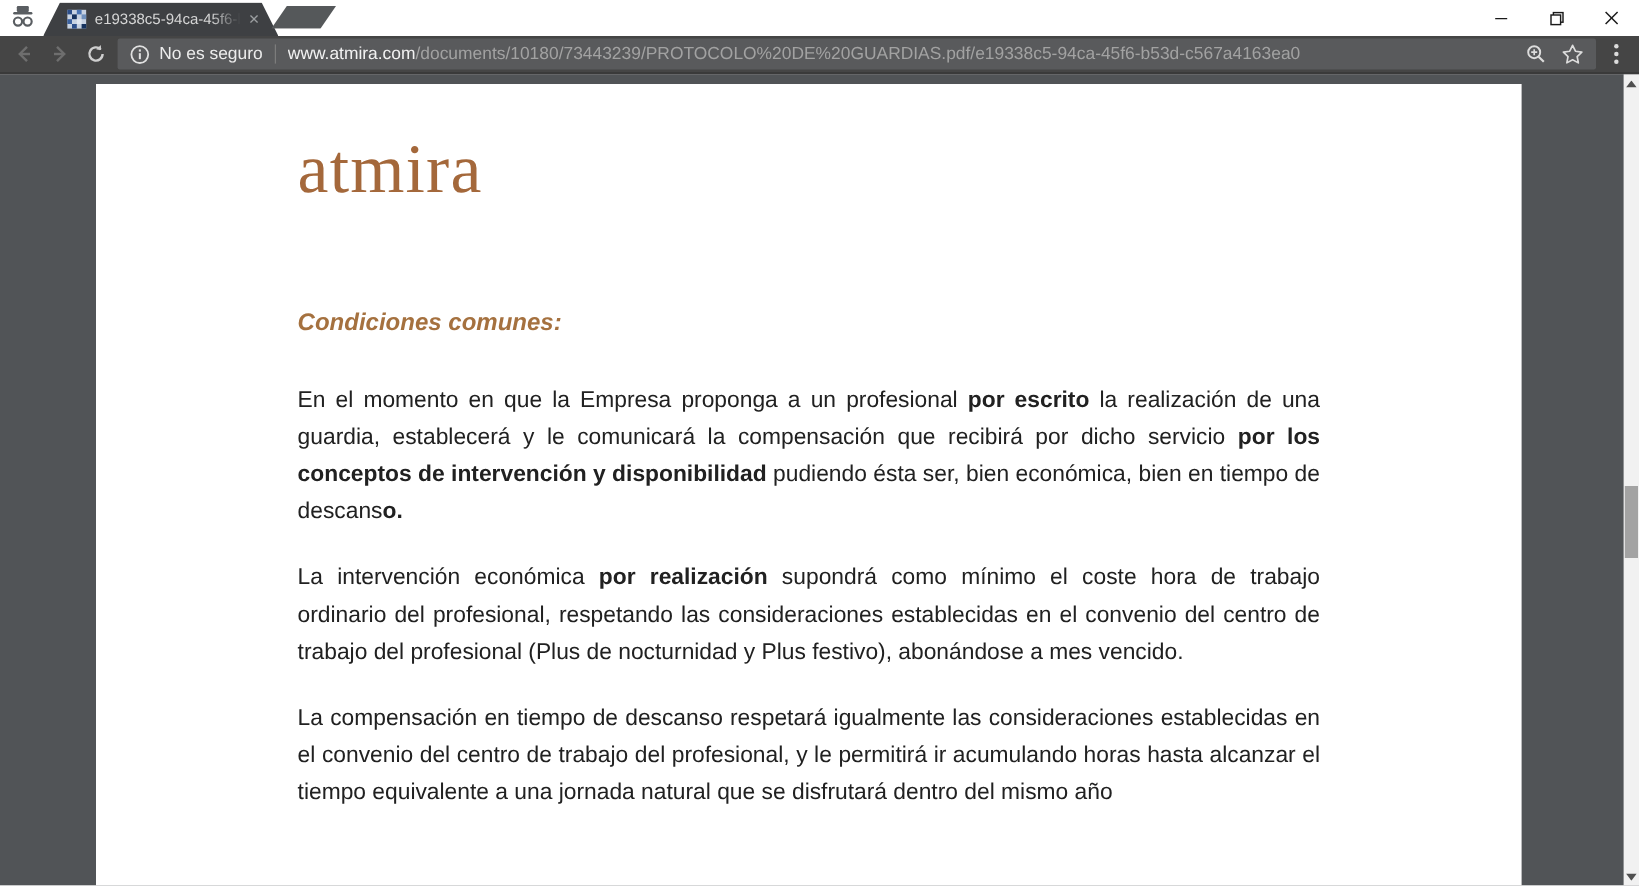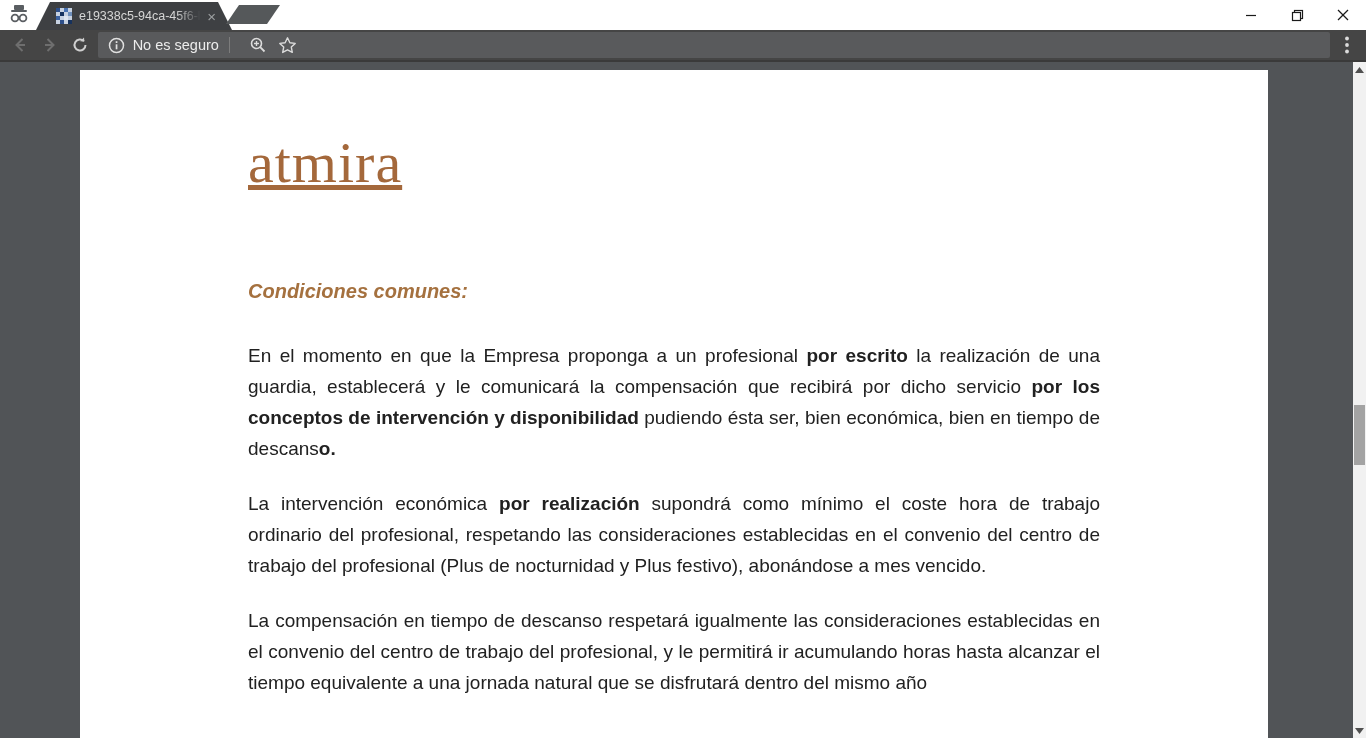--- a/index.html
+++ b/index.html
@@ -35,22 +35,22 @@
   .url { font-size:14.5px; white-space:nowrap; overflow:hidden; flex:1; }
   .url-host { color:#f2f2f2; }
   .url-path { color:#a2a2a2; }
   .omni-icon { width:24px; height:24px; display:flex; align-items:center; justify-content:center; margin-left:6px; }
   .menubtn { width:30px; height:28px; display:flex; align-items:center; justify-content:center; margin:0 4px 0 2px; }
 
   
   .content { position:absolute; top:62px; left:0; width:1366px; height:676px; background:#515457; overflow:hidden; }
   .page { position:absolute; left:80px; top:8px; width:1188px; height:1000px; background:#ffffff; }
   .page-inner { padding:0 168px; }
-  .logo { margin-top:58px; font-family:"Liberation Serif", serif; font-size:58px; line-height:70px;
-          color:#a4683b; letter-spacing:1px;text-decoration:underline; }
+  .logo { margin-top:36px; font-family:"Liberation Serif", serif; font-size:58px; line-height:70px;
+          color:#a4683b; letter-spacing:1px; }
   .h-brown { font-size:20px; line-height:26px; font-weight:bold; color:#a5713f; }
   .h1 { margin-top:80px;font-style:italic; }
   .h2 { margin-top:31px; }
   .doc p { margin-top:24px; font-size:19px; line-height:31px; color:#212121;
            text-align:justify; text-align-last:left; }
   .doc p.first { margin-top:36px; }
   .doc b { font-weight:bold; }
 
   
   .scrollbar { position:absolute; right:0; top:62px; width:13px; height:676px; background:#f1f1f1; }
@@ -138,20 +138,23 @@
     <div class="omnibox">
       <div class="secure-chip">
         <svg width="17" height="17" viewBox="0 0 17 17">
           <circle cx="8.5" cy="8.5" r="7" fill="none" stroke="#e0e0e0" stroke-width="1.5"></circle>
           <rect x="7.7" y="7.3" width="1.7" height="5" fill="#e0e0e0"></rect>
           <rect x="7.7" y="4.2" width="1.7" height="1.8" fill="#e0e0e0"></rect>
         </svg>
         <span class="secure-label">No es seguro</span>
       </div>
       <div class="chip-divider"></div>
+      <div class="url">
+        <span class="url-host">www.atmira.com</span><span class="url-path">/documents/10180/73443239/PROTOCOLO%20DE%20GUARDIAS.pdf/e19338c5-94ca-45f6-b53d-c567a4163ea0</span>
+      </div>
       <div class="omni-icon">
         <svg width="18" height="18" viewBox="0 0 18 18">
           <circle cx="7.5" cy="7.5" r="5" fill="none" stroke="#dcdcdc" stroke-width="1.6"></circle>
           <line x1="11.2" y1="11.2" x2="15.5" y2="15.5" stroke="#dcdcdc" stroke-width="1.8"></line>
           <line x1="5" y1="7.5" x2="10" y2="7.5" stroke="#dcdcdc" stroke-width="1.4"></line>
           <line x1="7.5" y1="5" x2="7.5" y2="10" stroke="#dcdcdc" stroke-width="1.4"></line>
         </svg>
       </div>
       <div class="omni-icon">
         <svg width="19" height="19" viewBox="0 0 19 19">

